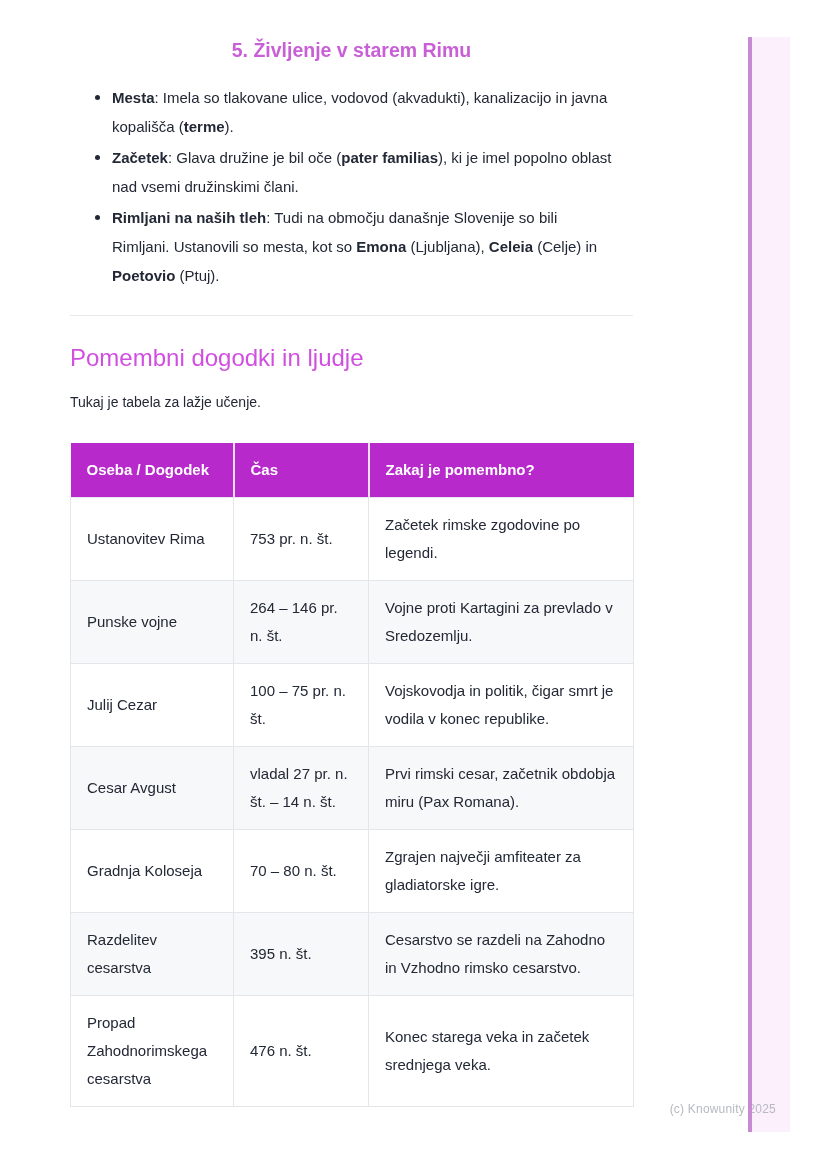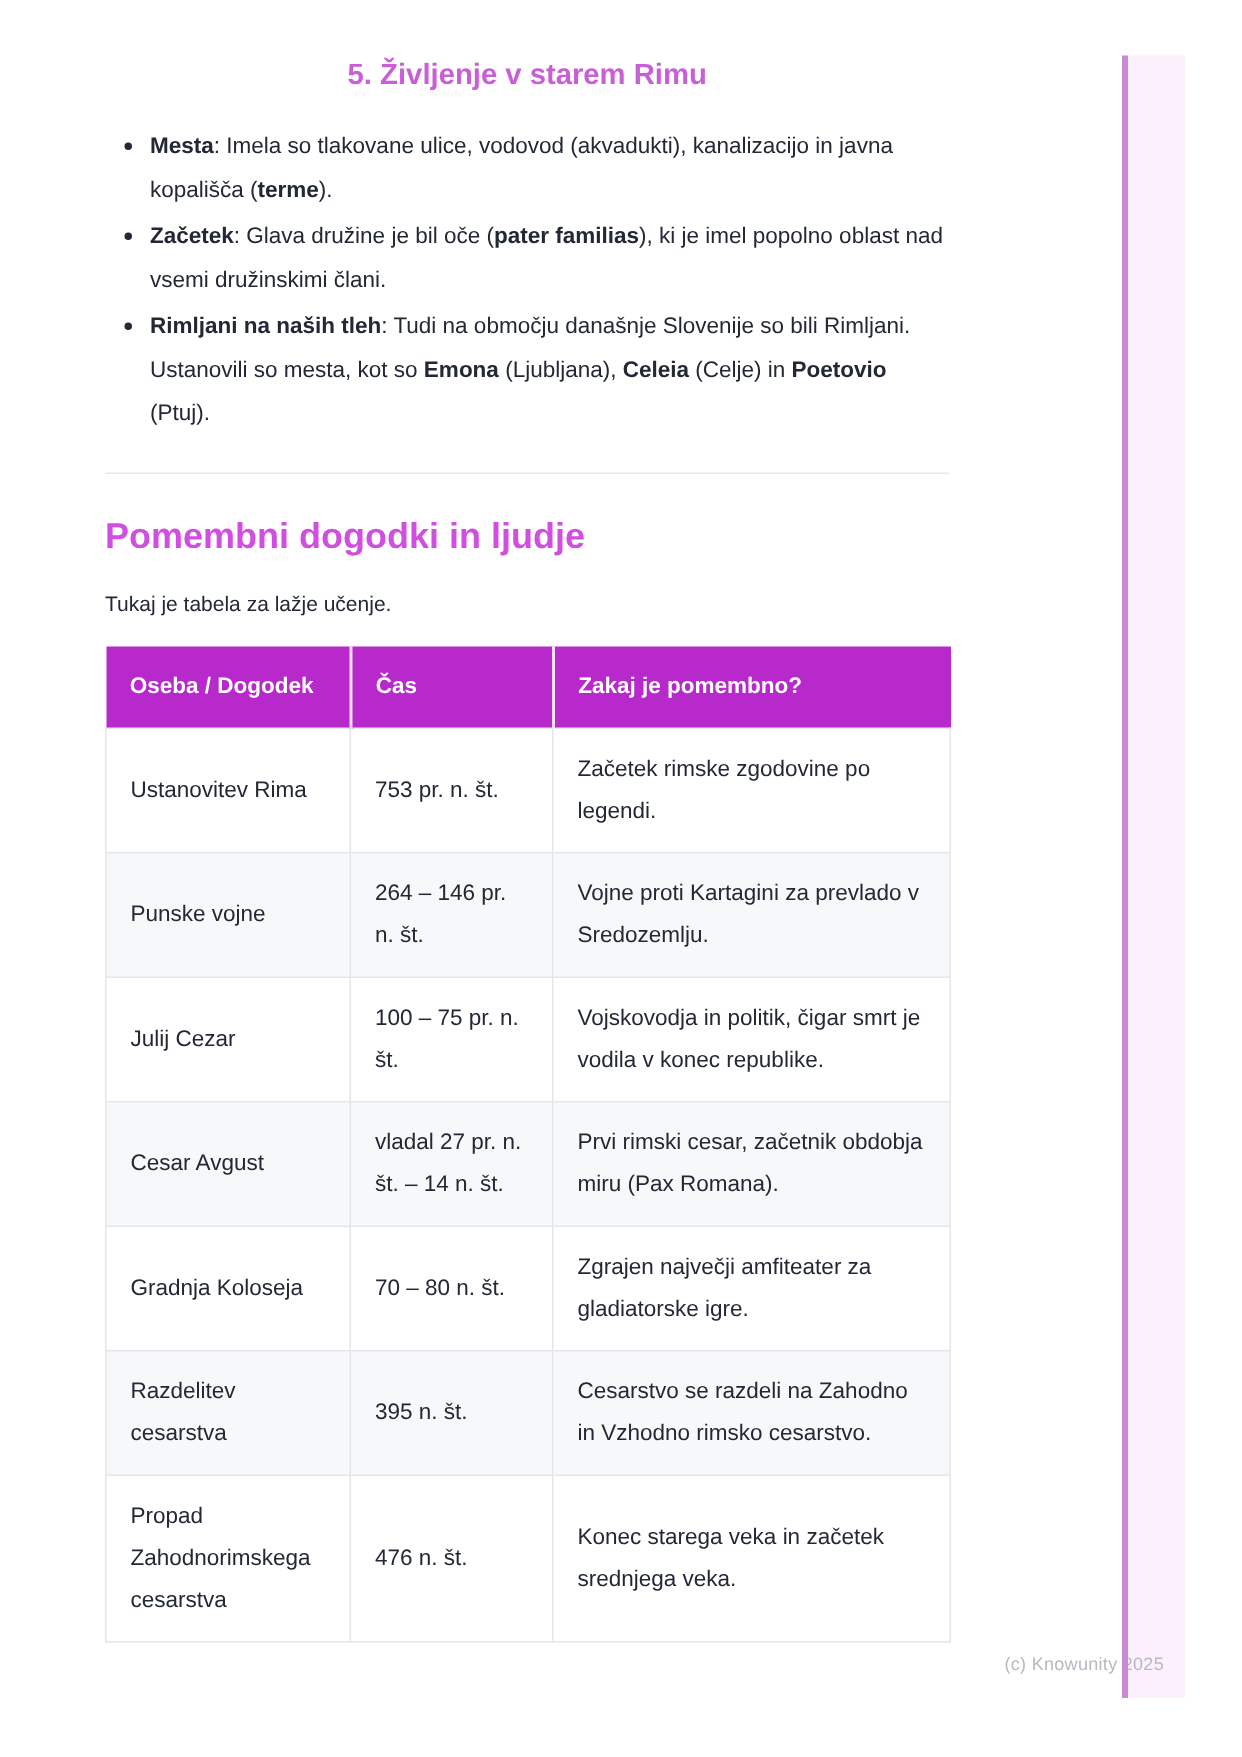--- a/index.html
+++ b/index.html
@@ -24,41 +24,41 @@
     position:relative;
     overflow:hidden;
   }
   .content{position:absolute;left:70px;top:0;width:563px;}
   h2.sec-heading{
     margin:38px 0 20px 0;
     font-size:19.5px;line-height:25px;font-weight:700;
     color:var(--accent-h2);
     text-align:center;
   }
-  ul.bullets{list-style:none;margin:4px;padding:0;}
+  ul.bullets{list-style:none;margin:16px;padding:0;}
   ul.bullets li{
     position:relative;padding-left:26px;
     font-size:15px;line-height:29px;
     margin:0 0 2px 0;
   }
   ul.bullets li .dot{
     position:absolute;left:9px;top:12px;
     width:5px;height:5px;border-radius:50%;
     background:var(--ink);
   }
   strong{font-weight:700;}
   hr.divider{border:none;border-top:1px solid var(--divider);margin:25px 0 0 0;}
   h1.page-title{
     margin:27px 0 0 0;
-    font-size:24px;line-height:29px;font-weight:700;
+    font-size:24px;line-height:29px;font-weight:400;
     color:var(--accent-h1);
   }
   p.table-intro{margin:21px 0 0 0;font-size:14px;line-height:18px;}
   table.events{
-    margin-top:20px;border-collapse:collapse;
+    margin-top:32px;border-collapse:collapse;
     width:563px;table-layout:fixed;
   }
   col.c1{width:163px;} col.c2{width:135px;} col.c3{width:265px;}
   table.events thead th{
     background:var(--th-bg);color:#ffffff;
     font-size:15px;font-weight:700;text-align:left;
     padding:15px 16px;line-height:24px;
   }
   table.events thead th + th{border-left:2px solid rgba(255,255,255,0.85);}
   table.events tbody td{

